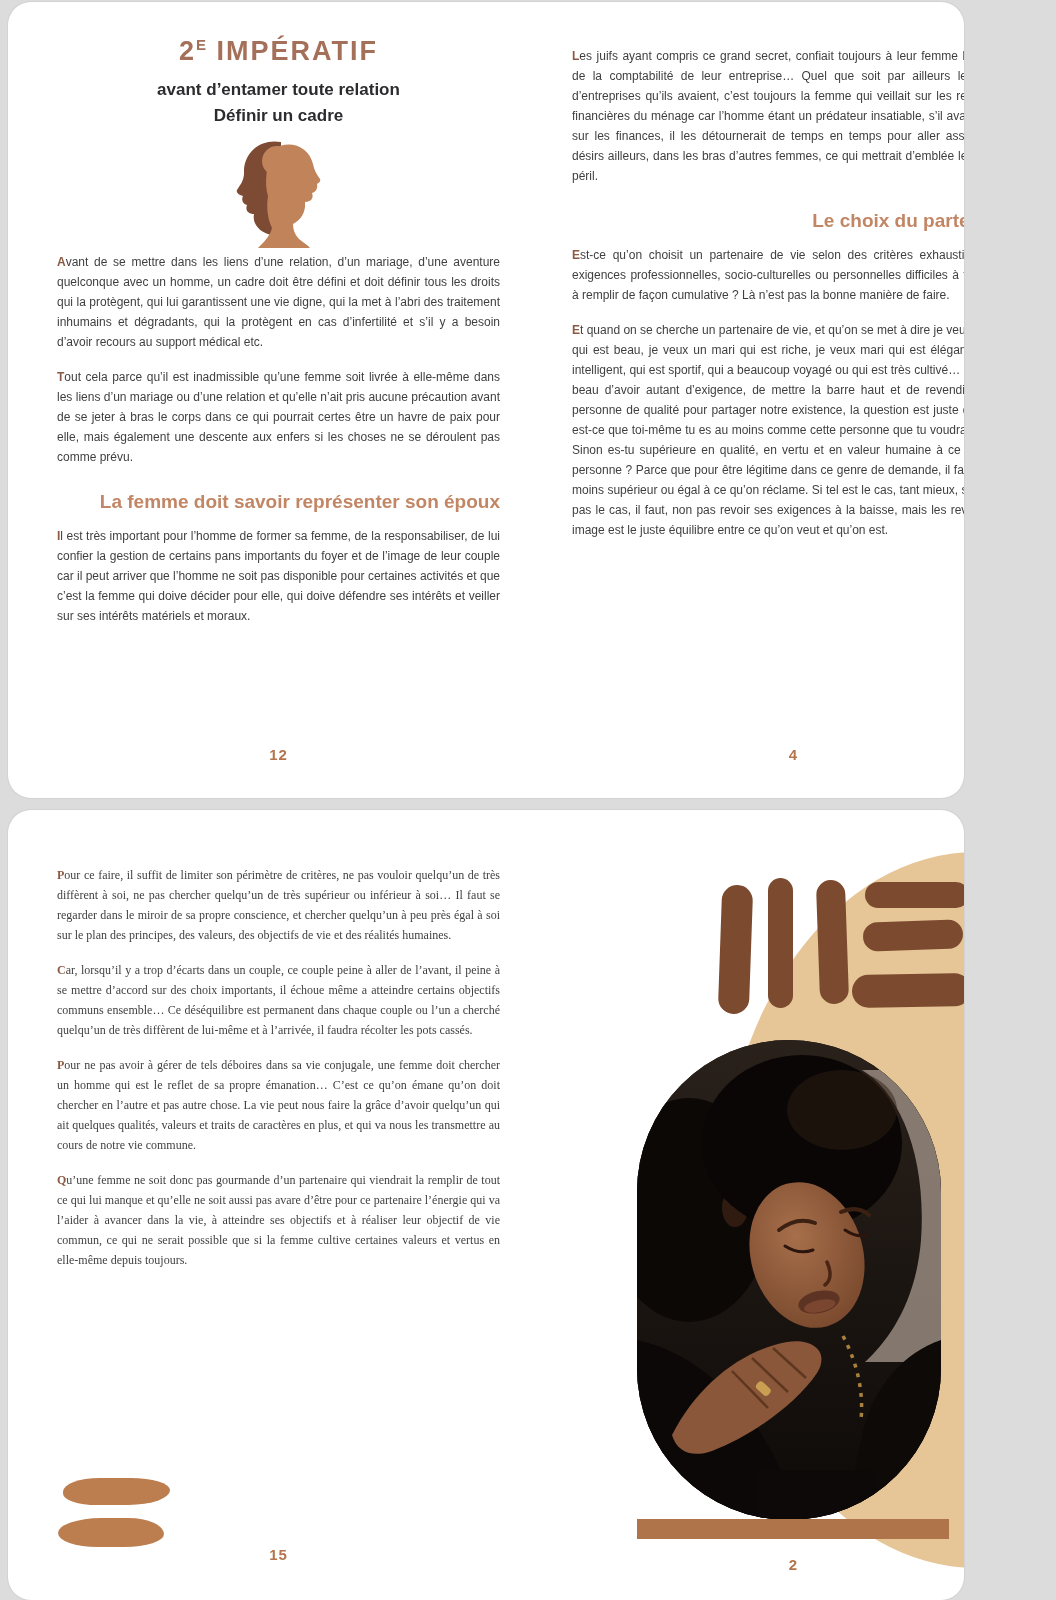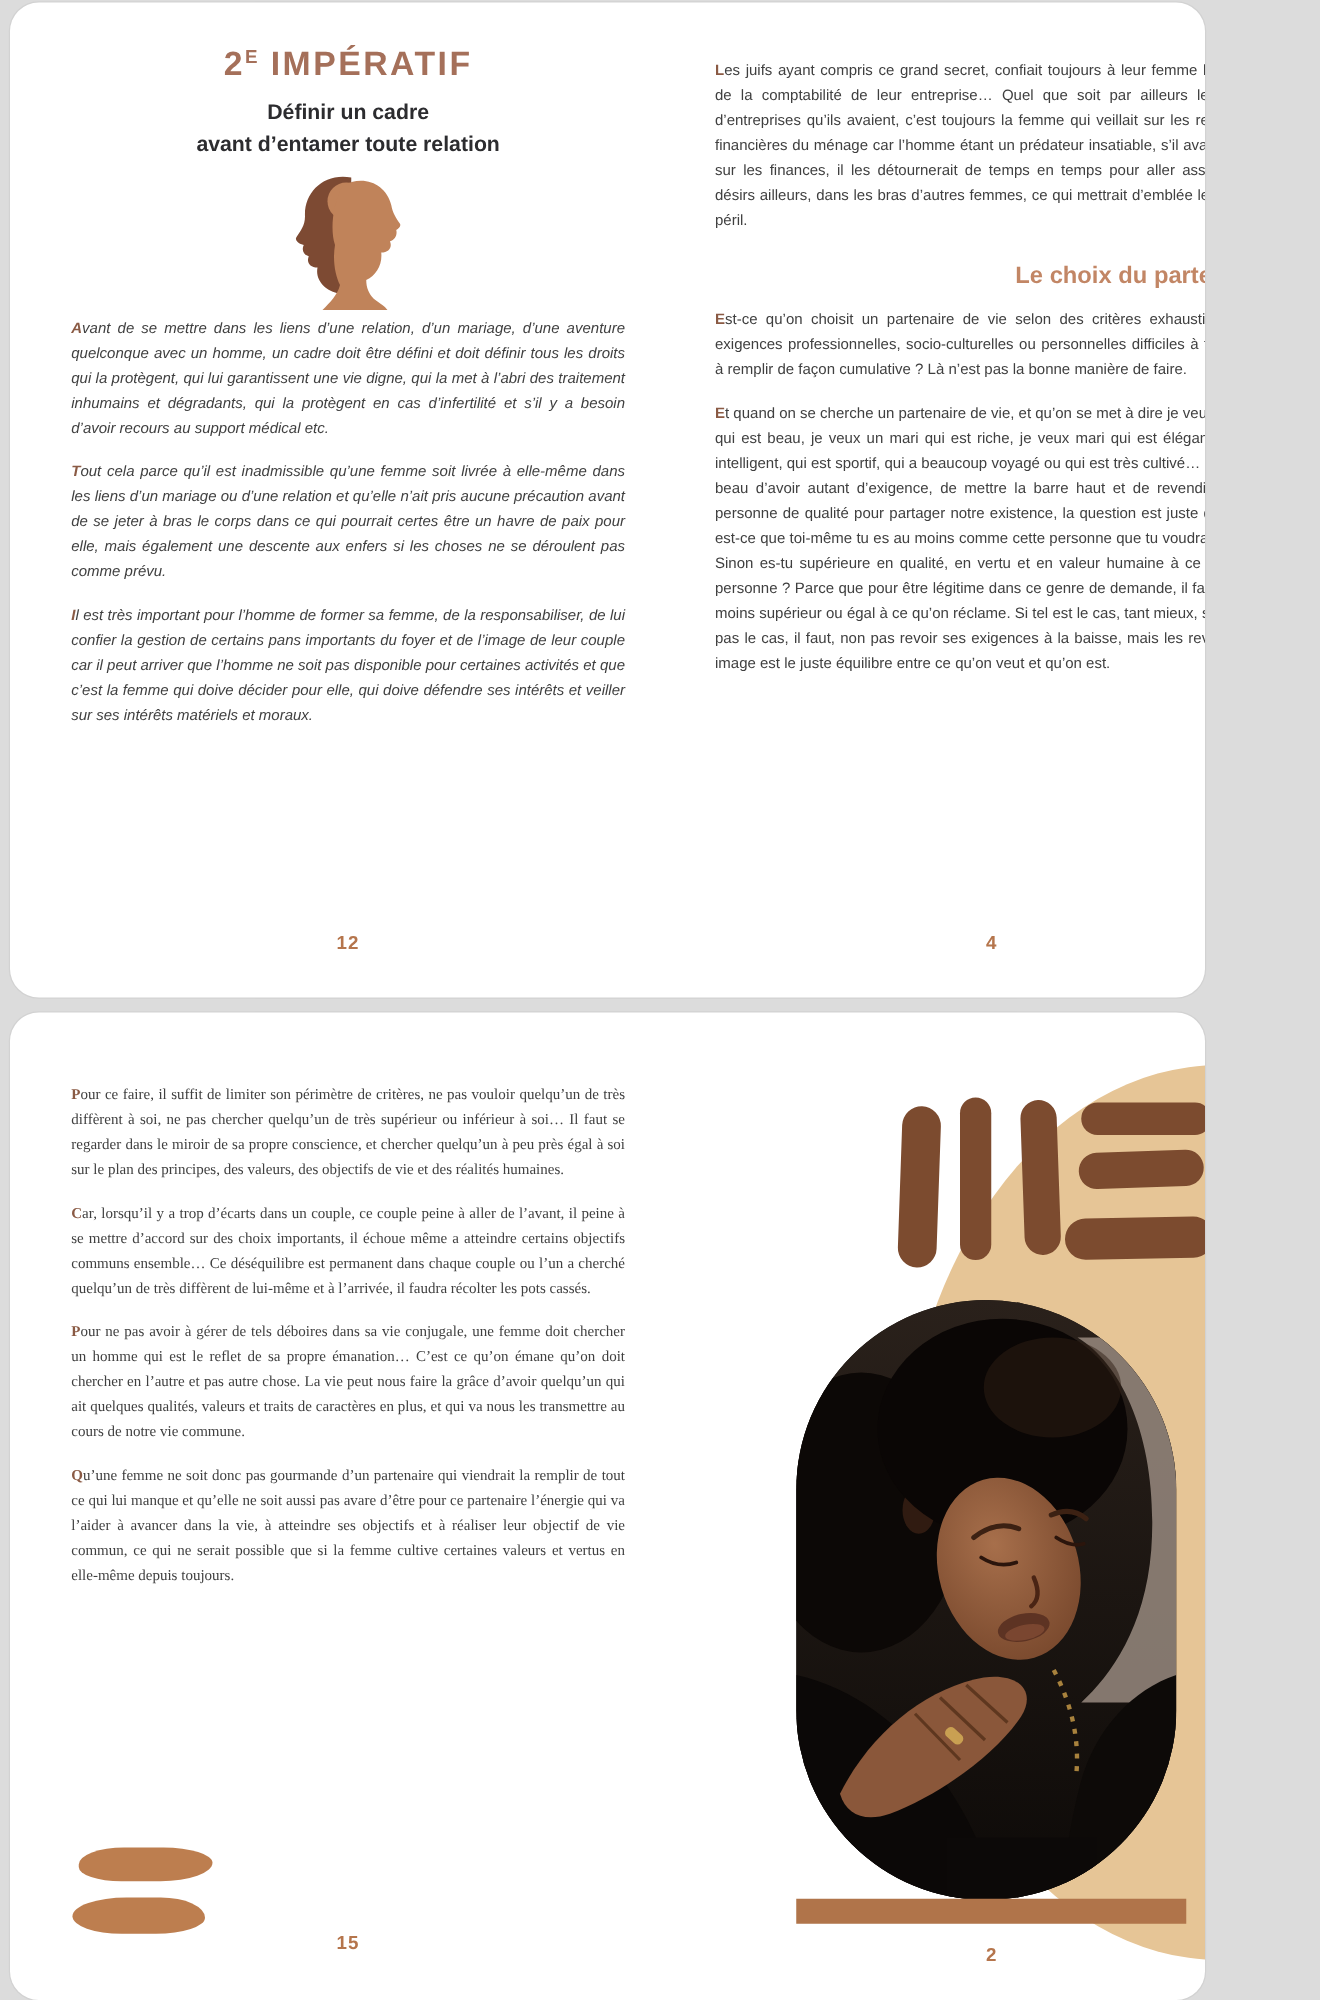--- a/index.html
+++ b/index.html
@@ -85,39 +85,40 @@
 <body>
 
 <div class="viewer">
 
   <div class="spread spread-top">
 
     <div class="col col-left">
       <div class="chapter-head">
         <div class="chapter-title"><span>2</span><sup>E</sup> <span>IMPÉRATIF</span></div>
         <div class="chapter-sub">
+          <div>avant d’entamer toute relation</div>
           <div>Définir un cadre</div>
-          <div>avant d’entamer toute relation</div>
         </div>
       </div>
 
       <div class="icon-wrap">
         <svg width="122" height="116" viewBox="0 0 122 116" aria-hidden="true">
 
           <path d="M63,10 C41,6 25,22 26,41 C26,49 22,53 19,58 C18,60 20,62 22,63 L25,64 C23,68 25,72 29,73 C27,78 30,82 36,82 C34,92 42,101 54,103 L63,106 Z" fill="#7d4a33"></path>
 
           <circle cx="59" cy="29" r="15" fill="#c0835a"></circle>
 
           <path d="M56,17 C72,7 91,15 95,32 C96,38 99,43 102,47 C103,49 101,51 99,52 C100,56 98,60 94,61 C96,66 93,70 87,70 C88,80 83,88 75,92 C75,98 77,103 81,107 C86,111 90,113 92,116 L40,116 C46,110 52,104 54,96 C50,88 48,76 50,64 C46,52 48,32 56,17 Z" fill="#c0835a"></path>
         </svg>
       </div>
 
-      <div class="flow" style="top:250px;font-style:italic;">
+      <div class="flow" style="top:250px;">
         <p class="body"><span class="ini">A</span><span>vant de se mettre dans les liens d’une relation, d’un mariage, d’une aventure quelconque avec un homme, un cadre doit être défini et doit définir tous les droits qui la protègent, qui lui garantissent une vie digne, qui la met à l’abri des traitement inhumains et dégradants, qui la protègent en cas d’infertilité et s’il y a besoin d’avoir recours au support médical etc.</span></p>
         <p class="body"><span class="ini">T</span><span>out cela parce qu’il est inadmissible qu’une femme soit livrée à elle-même dans les liens d’un mariage ou d’une relation et qu’elle n’ait pris aucune précaution avant de se jeter à bras le corps dans ce qui pourrait certes être un havre de paix pour elle, mais également une descente aux enfers si les choses ne se déroulent pas comme prévu.</span></p>
+        <div class="sec-heading">La femme doit savoir représenter son époux</div>
         <p class="body"><span class="ini">I</span><span>l est très important pour l’homme de former sa femme, de la responsabiliser, de lui confier la gestion de certains pans importants du foyer et de l’image de leur couple car il peut arriver que l’homme ne soit pas disponible pour certaines activités et que c’est la femme qui doive décider pour elle, qui doive défendre ses intérêts et veiller sur ses intérêts matériels et moraux.</span></p>
       </div>
 
       <div class="pgnum" style="top:744px;">12</div>
     </div>
 
     <div class="col col-right">
       <div class="flow" style="top:44px;">
         <p class="body"><span class="ini">L</span><span>es juifs ayant compris ce grand secret, confiait toujours à leur femme la gestion de la comptabilité de leur entreprise… Quel que soit par ailleurs le nombre d’entreprises qu’ils avaient, c’est toujours la femme qui veillait sur les ressources financières du ménage car l’homme étant un prédateur insatiable, s’il avait la main sur les finances, il les détournerait de temps en temps pour aller assouvir ses désirs ailleurs, dans les bras d’autres femmes, ce qui mettrait d’emblée le foyer en péril.</span></p>
         <div class="sec-heading first">Le choix du partenaire</div>

